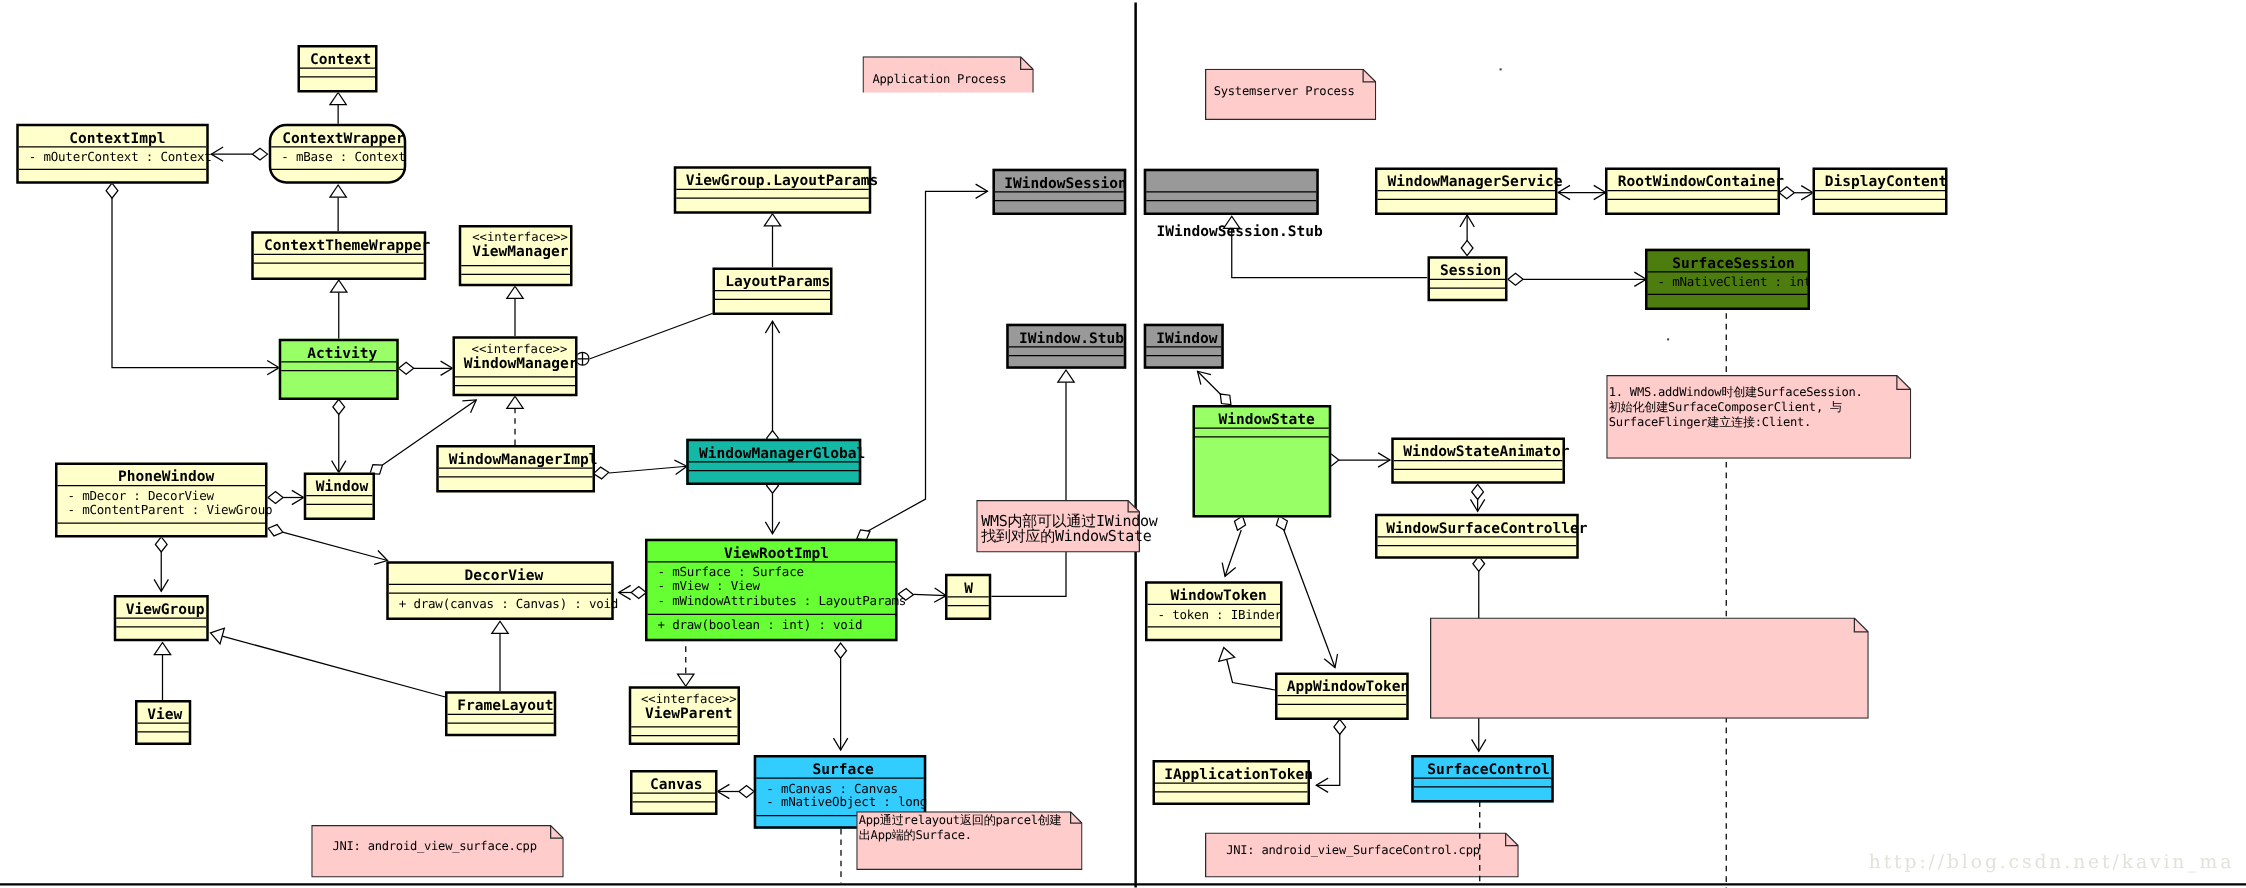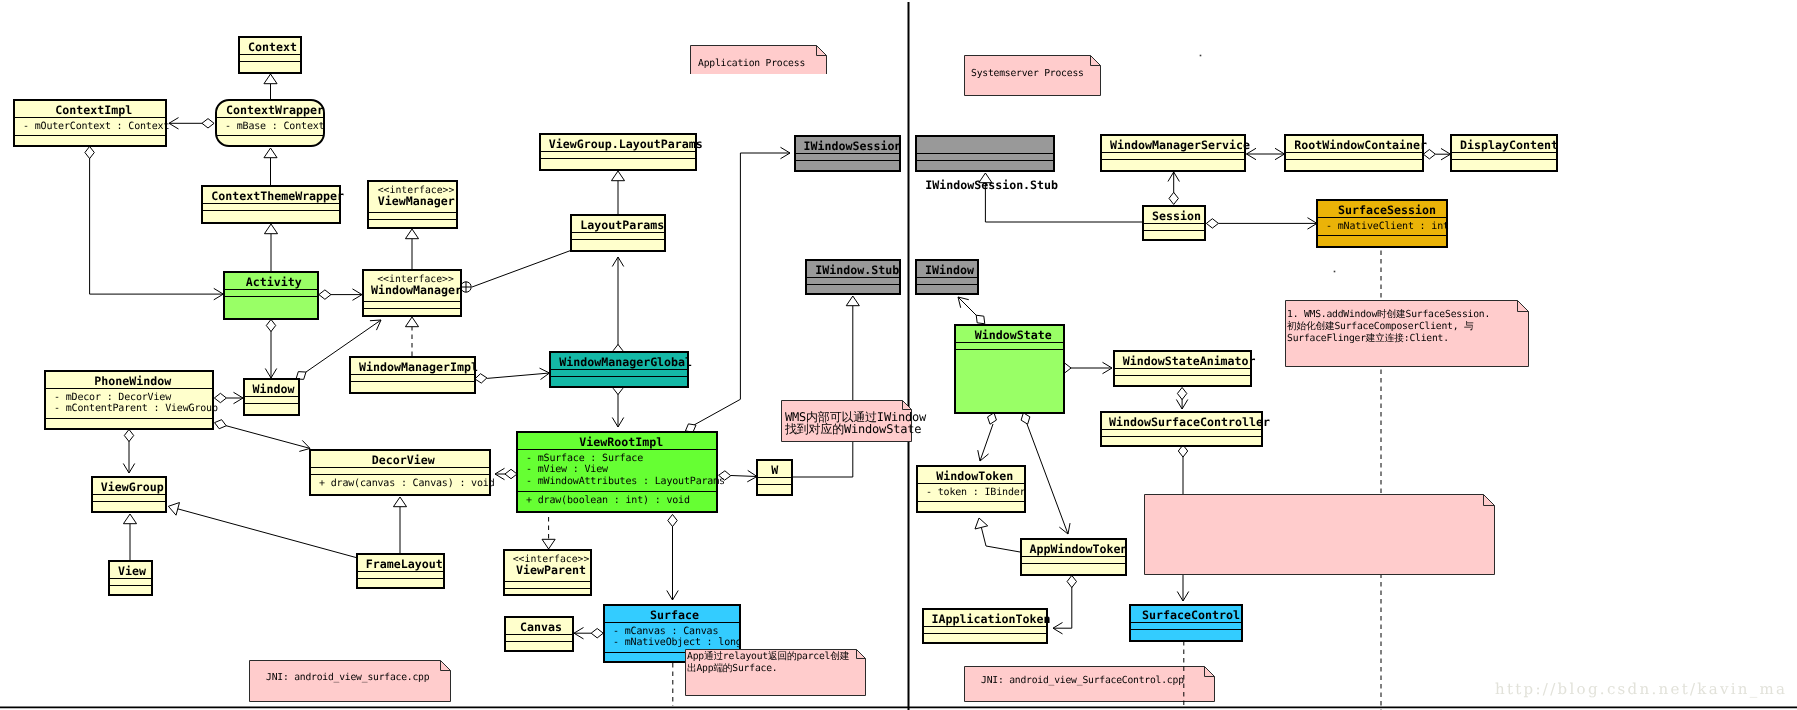--- a/index.html
+++ b/index.html
@@ -460,21 +460,21 @@
         <div class="sec"></div>
         <div class="sec last"></div>
       </div>
       <div class="cls" style="left: 1142px; top: 205px; width: 64px; height: 36px; background: rgb(255, 255, 204);">
         <div class="hdr">
           <span style="left: 7.95px; top: 3.5px;">Session</span>
         </div>
         <div class="sec"></div>
         <div class="sec last"></div>
       </div>
-      <div class="cls" style="left: 1316px; top: 199px; width: 132px; height: 49px; background: #eab308;">
+      <div class="cls" style="left: 1316px; top: 199px; width: 132px; height: 49px; background: #4d7c0f;">
         <div class="hdr">
           <span style="left: 19.9px; top: 3.5px;">SurfaceSession</span>
         </div>
         <div class="sec">
           <div class="attr">- mNativeClient : int</div>
         </div>
         <div class="sec last"></div>
       </div>
       <div class="cls" style="left: 1113px; top: 350px; width: 139px; height: 37px; background: rgb(255, 255, 204);">
         <div class="hdr">

